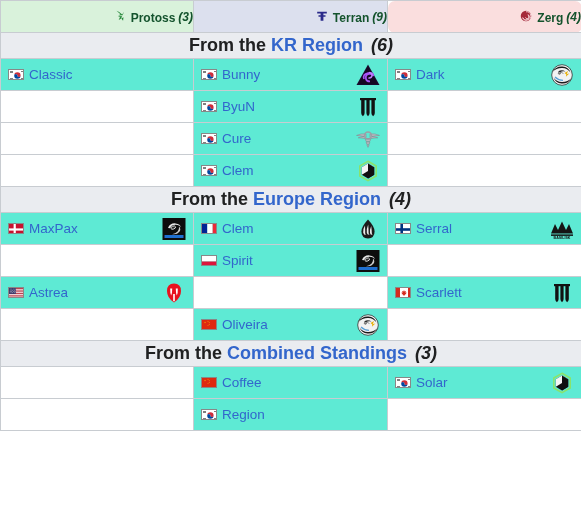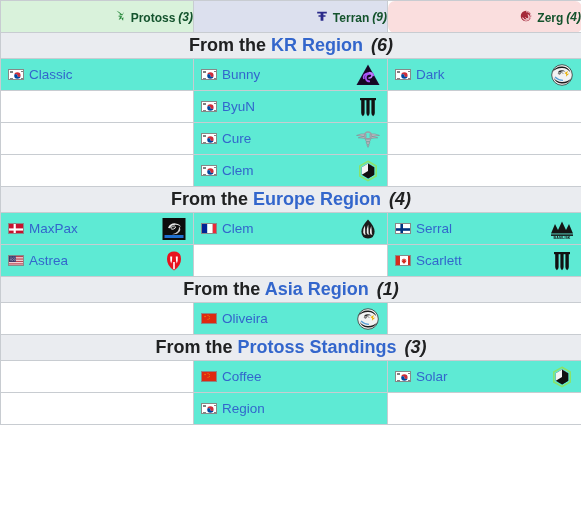--- a/index.html
+++ b/index.html
@@ -397,20 +397,44 @@
               <svg viewBox="0 0 26 24" width="26" height="24">
       <path d="M2 16.5 L6 7 L9 13 L13 4.5 L17 13 L20 7 L24 16.5 Z" fill="#151515"></path>
       <rect x="2" y="17.4" width="22" height="1.5" fill="#151515"></rect>
       <text x="13" y="22.3" font-family="Liberation Sans, sans-serif" font-size="3.6" font-weight="bold" fill="#151515" text-anchor="middle">BASILISK</text>
     </svg>
             </span>
           </div>
         </td>
       </tr>
       <tr>
+        <td class="empty-cell"></td>
+        <td class="player-cell">
+          <div class="player-inner">
+            <span class="flag" title="Spirit">
+              <svg viewBox="0 0 16 11" width="16" height="11">
+                <rect width="16" height="5.5" fill="#fff"></rect>
+       <rect y="5.5" width="16" height="5.5" fill="#dc143c"></rect>
+              </svg>
+            </span>
+            <span class="pname">Spirit</span>
+            <span class="team-logo">
+              <svg viewBox="0 0 26 24" width="26" height="24">
+      <rect x="1.5" y="1" width="23" height="22" fill="#0d0d0d"></rect>
+      <path d="M7 11 q2-5 7.5-4.6 q5 .4 5.4 4 q-1.4-2.6-5.2-2.6 q-4.6 0-5.6 3.4z" fill="#e8e8e8"></path>
+      <path d="M18 9.4 q2.4 2.6 .4 5.4 q-2.4 3.2-7.4 2.4 q3.6-.2 5.6-2.6 q1.8-2.2 1.4-5.2z" fill="#cfcfcf"></path>
+      <ellipse cx="12.2" cy="10.6" rx="2.4" ry="1.5" transform="rotate(-20 12.2 10.6)" fill="#2a2a2a" stroke="#efefef" stroke-width="0.8"></ellipse>
+      <rect x="3.5" y="18" width="19" height="3" fill="#1f6fd0"></rect>
+    </svg>
+            </span>
+          </div>
+        </td>
+        <td class="empty-cell"></td>
+      </tr>
+      <tr>
         <td class="player-cell">
           <div class="player-inner">
             <span class="flag" title="Astrea">
               <svg viewBox="0 0 16 11" width="16" height="11">
                 <rect width="16" height="11" fill="#fff"></rect>
        <g fill="#b22234">
                   <rect y="0" width="16" height="0.85"></rect>
                   <rect y="1.7" width="16" height="0.85"></rect>
        <rect y="3.4" width="16" height="0.85"></rect>
                   <rect y="5.1" width="16" height="0.85"></rect>
@@ -464,23 +488,20 @@
               <svg viewBox="0 0 26 24" width="26" height="24">
       <path d="M6.2 4 L9.6 4 L9.6 18 Q9.6 20 7.9 21.2 Q6.2 20 6.2 18 Z" fill="#111"></path>
       <path d="M11.4 4 L14.6 4 L14.6 18 Q14.6 20 13 21.2 Q11.4 20 11.4 18 Z" fill="#111"></path>
       <path d="M16.4 4 L19.8 4 L19.8 18 Q19.8 20 18.1 21.2 Q16.4 20 16.4 18 Z" fill="#111"></path>
       <path d="M5 3 L21 3 L21 5.2 L5 5.2 Z" fill="#111"></path>
     </svg>
             </span>
           </div>
         </td>
       </tr>
-      <tr class="region-row">
-        <td colspan="3"><span>From the</span> <span class="rgn-link">Asia Region</span> <span class="rgn-count">(1)</span></td>
-      </tr>
       <tr>
         <td class="empty-cell"></td>
         <td class="player-cell">
           <div class="player-inner">
             <span class="flag" title="Oliveira">
               <svg viewBox="0 0 16 11" width="16" height="11">
                 <rect width="16" height="11" fill="#de2910"></rect>
        <path d="M3 1.6 L3.6 3.2 L2.3 2.2 L3.8 2.2 L2.5 3.2 Z" fill="#ffde00"></path>
        <circle cx="6" cy="1.3" r="0.45" fill="#ffde00"></circle>
                 <circle cx="7.2" cy="2.6" r="0.45" fill="#ffde00"></circle>
@@ -499,21 +520,21 @@
       <circle cx="10.4" cy="10.2" r="1.1" fill="#fff" stroke="#222" stroke-width="0.6"></circle>
       <circle cx="10.4" cy="10.2" r="0.45" fill="#111"></circle>
       <path d="M6 14 q3 3 8 3.4" fill="none" stroke="#5aa0d6" stroke-width="1.1"></path>
     </svg>
             </span>
           </div>
         </td>
         <td class="empty-cell"></td>
       </tr>
       <tr class="region-row">
-        <td colspan="3"><span>From the</span> <span class="rgn-link">Protoss Standings</span> <span class="rgn-count">(3)</span></td>
+        <td colspan="3"><span>From the</span> <span class="rgn-link">Combined Standings</span> <span class="rgn-count">(3)</span></td>
       </tr>
       <tr>
         <td class="empty-cell"></td>
         <td class="player-cell">
           <div class="player-inner">
             <span class="flag" title="Coffee">
               <svg viewBox="0 0 16 11" width="16" height="11">
                 <rect width="16" height="11" fill="#de2910"></rect>
        <path d="M3 1.6 L3.6 3.2 L2.3 2.2 L3.8 2.2 L2.5 3.2 Z" fill="#ffde00"></path>
        <circle cx="6" cy="1.3" r="0.45" fill="#ffde00"></circle>

